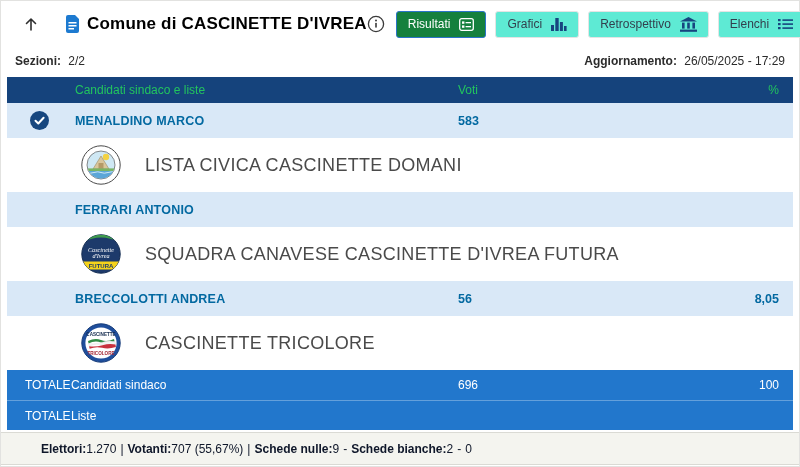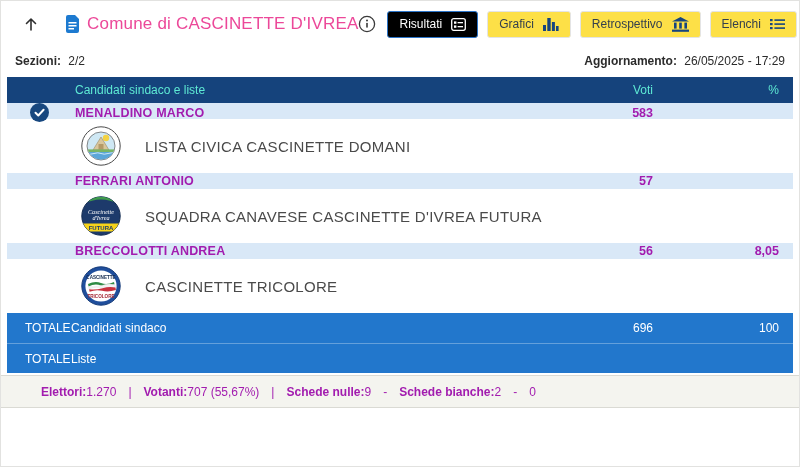--- a/index.html
+++ b/index.html
@@ -9,61 +9,61 @@
     font-family:"Liberation Sans", sans-serif;
     color:#222; overflow:hidden;
   }
   .page { width:800px; height:467px; background:#fff; border:1px solid #e2e2e0; }
 
   
   .topbar { display:flex; align-items:center; height:46px; padding:0 12px 0 14px; background:#fff; }
   .icon-btn { background:none; border:none; padding:2px 8px; cursor:pointer; color:#2f2f2f; display:flex; align-items:center; }
   .vdiv { width:1px; height:24px; background:#ddd; margin:0 12px 0 6px; }
   .doc-ic { display:flex; margin-right:7px; }
-  .title { font-size:17px; font-weight:400; color:#ec4899; margin:0; letter-spacing:.2px; white-space:nowrap; }
+  .title { font-size:17px; font-weight:700; color:#000000; margin:0; letter-spacing:.2px; white-space:nowrap; }
   .topbar-right { margin-left:auto; display:flex; align-items:center; gap:9px; }
   .info-ic { display:flex; margin-right:2px; cursor:pointer; }
   .tbtn {
     display:flex; align-items:center; gap:9px;
-    background:#fde047; border:1px solid #e4e4e4; border-radius:3px;
+    background:#5eead4; border:1px solid #e4e4e4; border-radius:3px;
     color:#333f4d; font-size:12px; font-family:inherit;
     padding:5px 11px; height:27px; cursor:pointer; white-space:nowrap;
   }
-  .tbtn.active { background:#000000; border-color:#2b74c8; color:#fff; }
+  .tbtn.active { background:#15803d; border-color:#2b74c8; color:#fff; }
 
   
   .meta { display:flex; justify-content:space-between; align-items:center; padding:7px 14px 9px 14px; font-size:12px; color:#2b2b2b;text-align:right; }
   .meta b { font-weight:bold; margin-right:4px; }
 
   
   .table { margin:0 6px; }
   .trow { display:grid; grid-template-columns:64px 1fr 195px 140px; align-items:center; }
-  .thead { background:#15437c; color:#5eead4; height:26px; font-size:12px; }
+  .thead { background:#15437c; color:#22c55e; height:26px; font-size:12px; }
   .thead .c-name { padding-left:4px; }
-  .c-votes { text-align:right; }
+  .c-votes { text-align:left; }
   .c-pct { text-align:right; padding-right:14px; }
-  .cand { background:#d9e8f7; height:16px; font-size:12.5px; font-weight:bold; color:#a21caf; }
+  .cand { background:#d9e8f7; height:35px; font-size:12.5px; font-weight:bold; color:#0369a1; }
   .cand .c-name { padding-left:4px; letter-spacing:.2px; }
   .check-wrap { display:flex; justify-content:center; }
   .listrow { background:#fff; height:54px; display:flex; align-items:center; padding-left:74px; }
   .logo { width:40px; height:40px; flex:0 0 40px; margin-right:24px; }
-  .listname { font-size:15px; color:#4a4a4a; letter-spacing:.3px; }
+  .listname { font-size:18px; color:#4a4a4a; letter-spacing:.3px; }
   .total { background:#2277cc; color:#fff; height:30px; font-size:12px; }
   .total + .total { border-top:1px solid rgba(255,255,255,.3); }
   .t-label { padding-left:18px; }
 
   
   .statsbar {
     margin-top:2px; height:33px; background:#f4f4ef;
     border-top:1px solid #dadad4; border-bottom:1px solid #dadad4;
     display:flex; align-items:center; padding-left:40px;
-    font-size:12px; color:#a21caf; white-space:pre;
+    font-size:12px; color:#0f172a; white-space:pre;
   }
   .statsbar b { font-weight:bold; }
-  .statsbar span { margin-right:12px; }
+  .statsbar span { margin-right:4px; }
 </style>
 </head>
 <body>
 
 <div class="page">
 
   <div class="topbar">
     <button class="icon-btn">
       <svg width="16" height="16" viewBox="0 0 16 16">
           <path d="M8 14V3.5M3.5 7.5 8 3l4.5 4.5" stroke="#2f2f2f" stroke-width="1.6" fill="none" stroke-linecap="round" stroke-linejoin="round"></path>
@@ -179,21 +179,20 @@
           <rect x="6" y="26" width="28" height="8" fill="#5ba6d8"></rect>
           <path d="M6 27.5q3 1.4 7 0t7 0 7 0 7 0" stroke="#eaf6fd" stroke-width=".8" fill="none"></path>
         </g>
       </svg>
       <div class="listname">LISTA CIVICA CASCINETTE DOMANI</div>
     </div>
 
     <div class="trow cand">
       <div></div>
       <div class="c-name">FERRARI ANTONIO</div>
-      <div class="c-votes">57</div>
     </div>
     <div class="listrow">
       <svg class="logo" viewBox="0 0 40 40">
         <circle cx="20" cy="20" r="19.2" fill="#1d3a6b" stroke="#142c52" stroke-width="1"></circle>
         <clipPath id="fut">
             <circle cx="20" cy="20" r="19.2"></circle>
           </clipPath>
         <g clip-path="url(#fut)">
           <path d="M2 8q18-9 36 0l-2-7H4Z" fill="#3f9a4d"></path>
           <text x="20" y="17.5" font-size="6.2" font-style="italic" fill="#fff" text-anchor="middle" font-family="Liberation Serif, serif">Cascinette</text>

